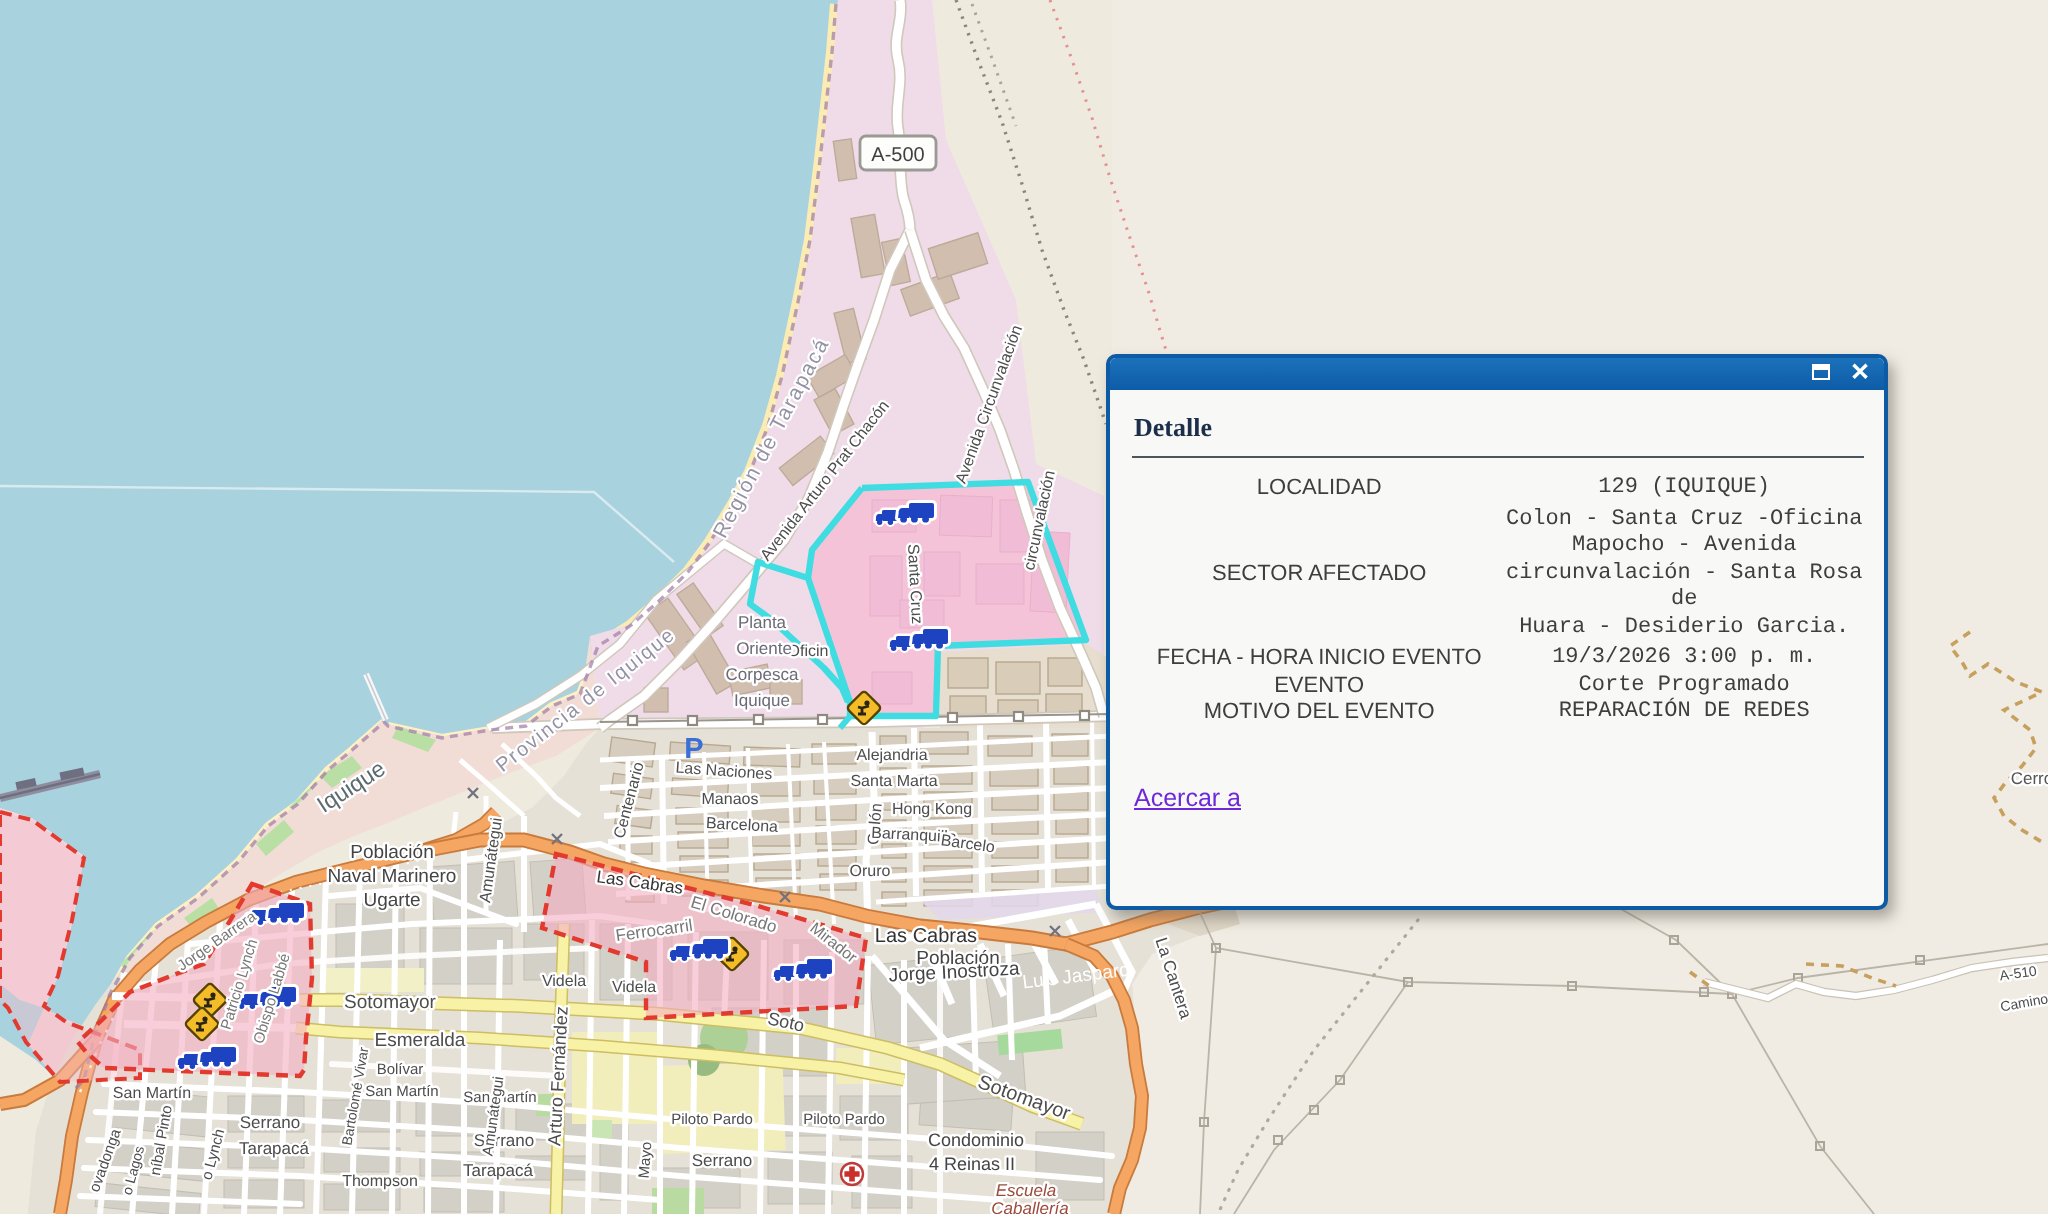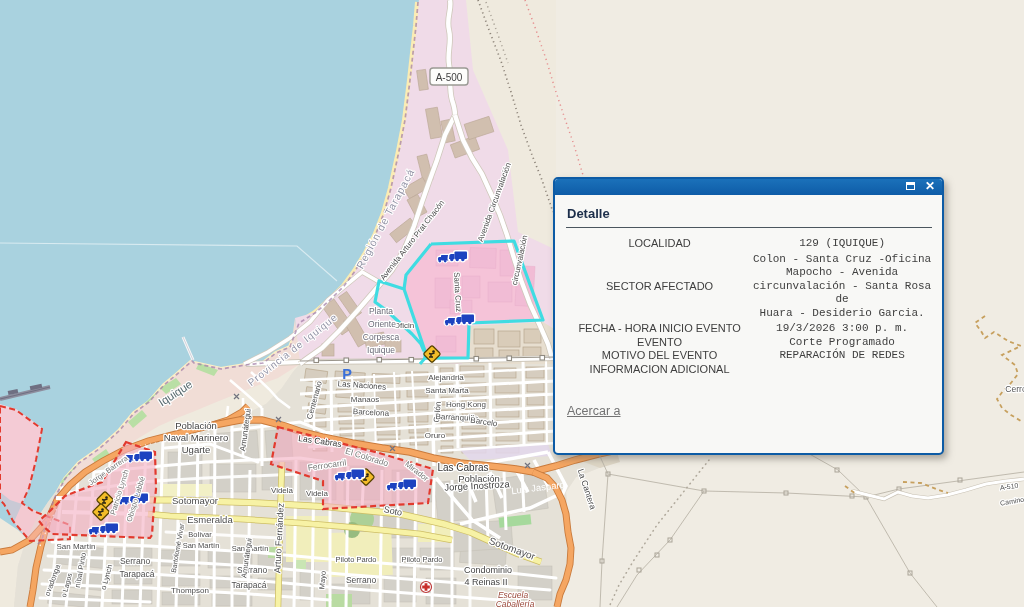--- a/index.html
+++ b/index.html
@@ -4,28 +4,28 @@
 <style>
 html,body{margin:0;padding:0;}
 #stage{position:relative;width:1024px;height:607px;overflow:hidden;background:#efe9df;font-family:"Liberation Sans",sans-serif;}
 #map{position:absolute;left:0;top:0;}
 #popup{position:absolute;left:553px;top:177px;width:387px;height:274px;overflow:hidden;background:#f8f8f6;border:2px solid #0d5ba5;border-radius:5px;box-shadow:3px 4px 7px rgba(100,95,88,.5);}
 #titlebar{height:16px;background:linear-gradient(#1b71ba,#0e5ca7);border-radius:2px 2px 0 0;position:relative;}
 .winbtn{position:absolute;top:3px;}
 #maxbtn{right:27px;width:7px;height:4px;border:1.7px solid #fff;border-top-width:3px;}
 #closebtn{right:7px;color:#fff;font-size:12px;font-weight:bold;line-height:11px;top:2px;font-family:"Liberation Sans",sans-serif;}
 #pbody{padding:11px 10px 0 11px;color:#3e3e3e;font-size:12.5px;}
-#ptitle{font-weight:bold;color:#1c2e4a;font-size:13px;margin:0 0 6px 1px;}
+#ptitle{font-weight:bold;color:#1c2e4a;font-size:13px;margin:0 0 6px 1px;font-family:Liberation Serif, serif;}
 #phr{border:none;border-top:1px solid #4b565e;margin:0 0 9px 0;}
 table.det{border-collapse:collapse;font-size:11px;color:#3e3e3e;margin-left:1px;text-align:center;}
 table.det td{padding:0;vertical-align:middle;line-height:13.5px;}
 td.lbl{width:186px;white-space:nowrap;}
 td.val{width:183px;font-family:Liberation Mono, monospace;}
 tr.boldrow td{font-weight:bold;color:#1d1d1d;}
-#plink{display:inline-block;margin:28px 0 0 1px;color:#737373;font-size:12.5px;text-decoration:underline;}
+#plink{display:inline-block;margin:28px 0 0 1px;color:#6d28d9;font-size:12.5px;text-decoration:underline;}
 </style>
 </head>
 <body>
 <div id="stage">
 <svg id="map" width="1024" height="607" viewBox="0 0 1024 607">
 
 <rect x="0" y="0" width="1024" height="607" fill="#efeade"></rect>
 <rect x="556" y="0" width="468" height="607" fill="#f0ece3"></rect>
 
 <path id="water" fill="#a9d2df" d="M0,0 L419,0 L417,25 411,79 406,119 400,150 392,187 385,212 376,235 367,252 356,270 345,285 330,300 316,312 300,322 291,346 277,352 264,362 246,364 222,368 193,362 191,360 177,374 165,384 150,401 135,412 120,430 100,448 80,462 66,478 56,496 48,518 42,540 35,546 18,530 0,518 Z"></path>
@@ -598,22 +598,18 @@
               <td class="val">19/3/2026 3:00 p. m.</td>
             </tr>
    <tr>
               <td class="lbl">EVENTO</td>
               <td class="val">Corte Programado</td>
             </tr>
    <tr>
               <td class="lbl">MOTIVO DEL EVENTO</td>
               <td class="val">REPARACIÓN DE REDES</td>
             </tr>
-   <tr>
-              <td class="lbl">INFORMACION ADICIONAL</td>
-              <td class="val"></td>
-            </tr>
   </tbody>
         </table>
   <a id="plink">Acercar a</a>
  </div>
 </div>
 </div>
 
 </body></html>

